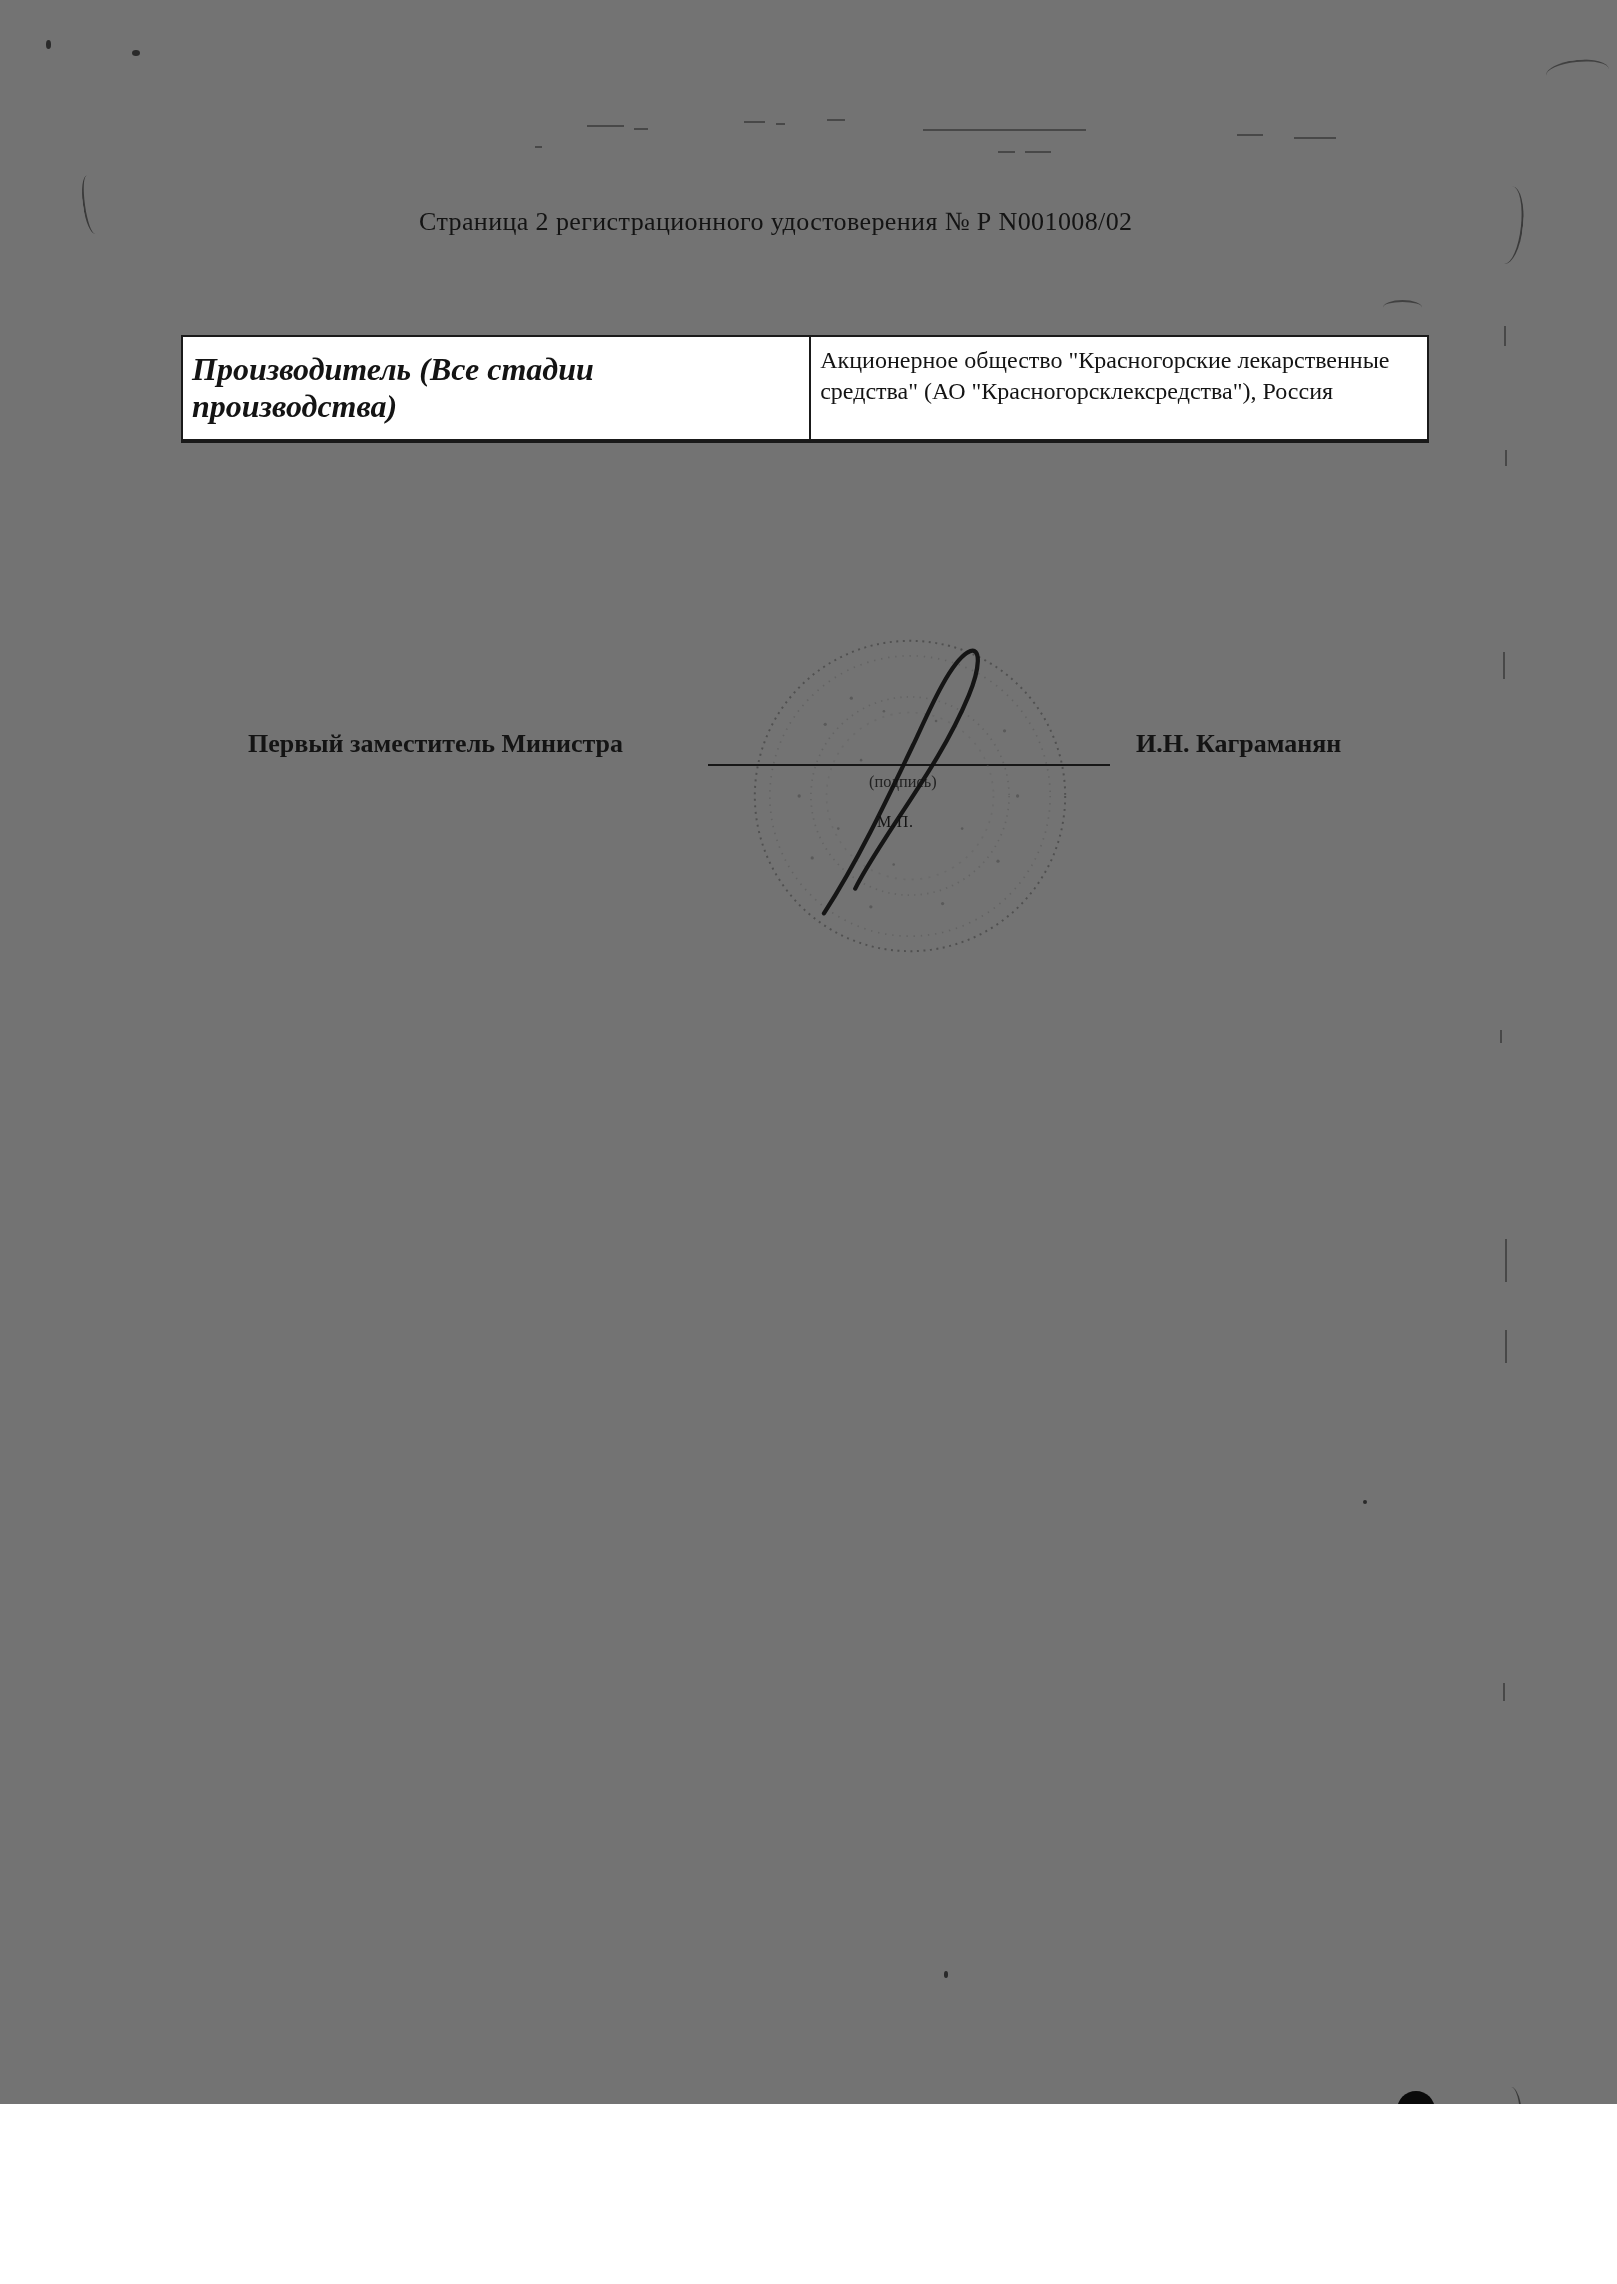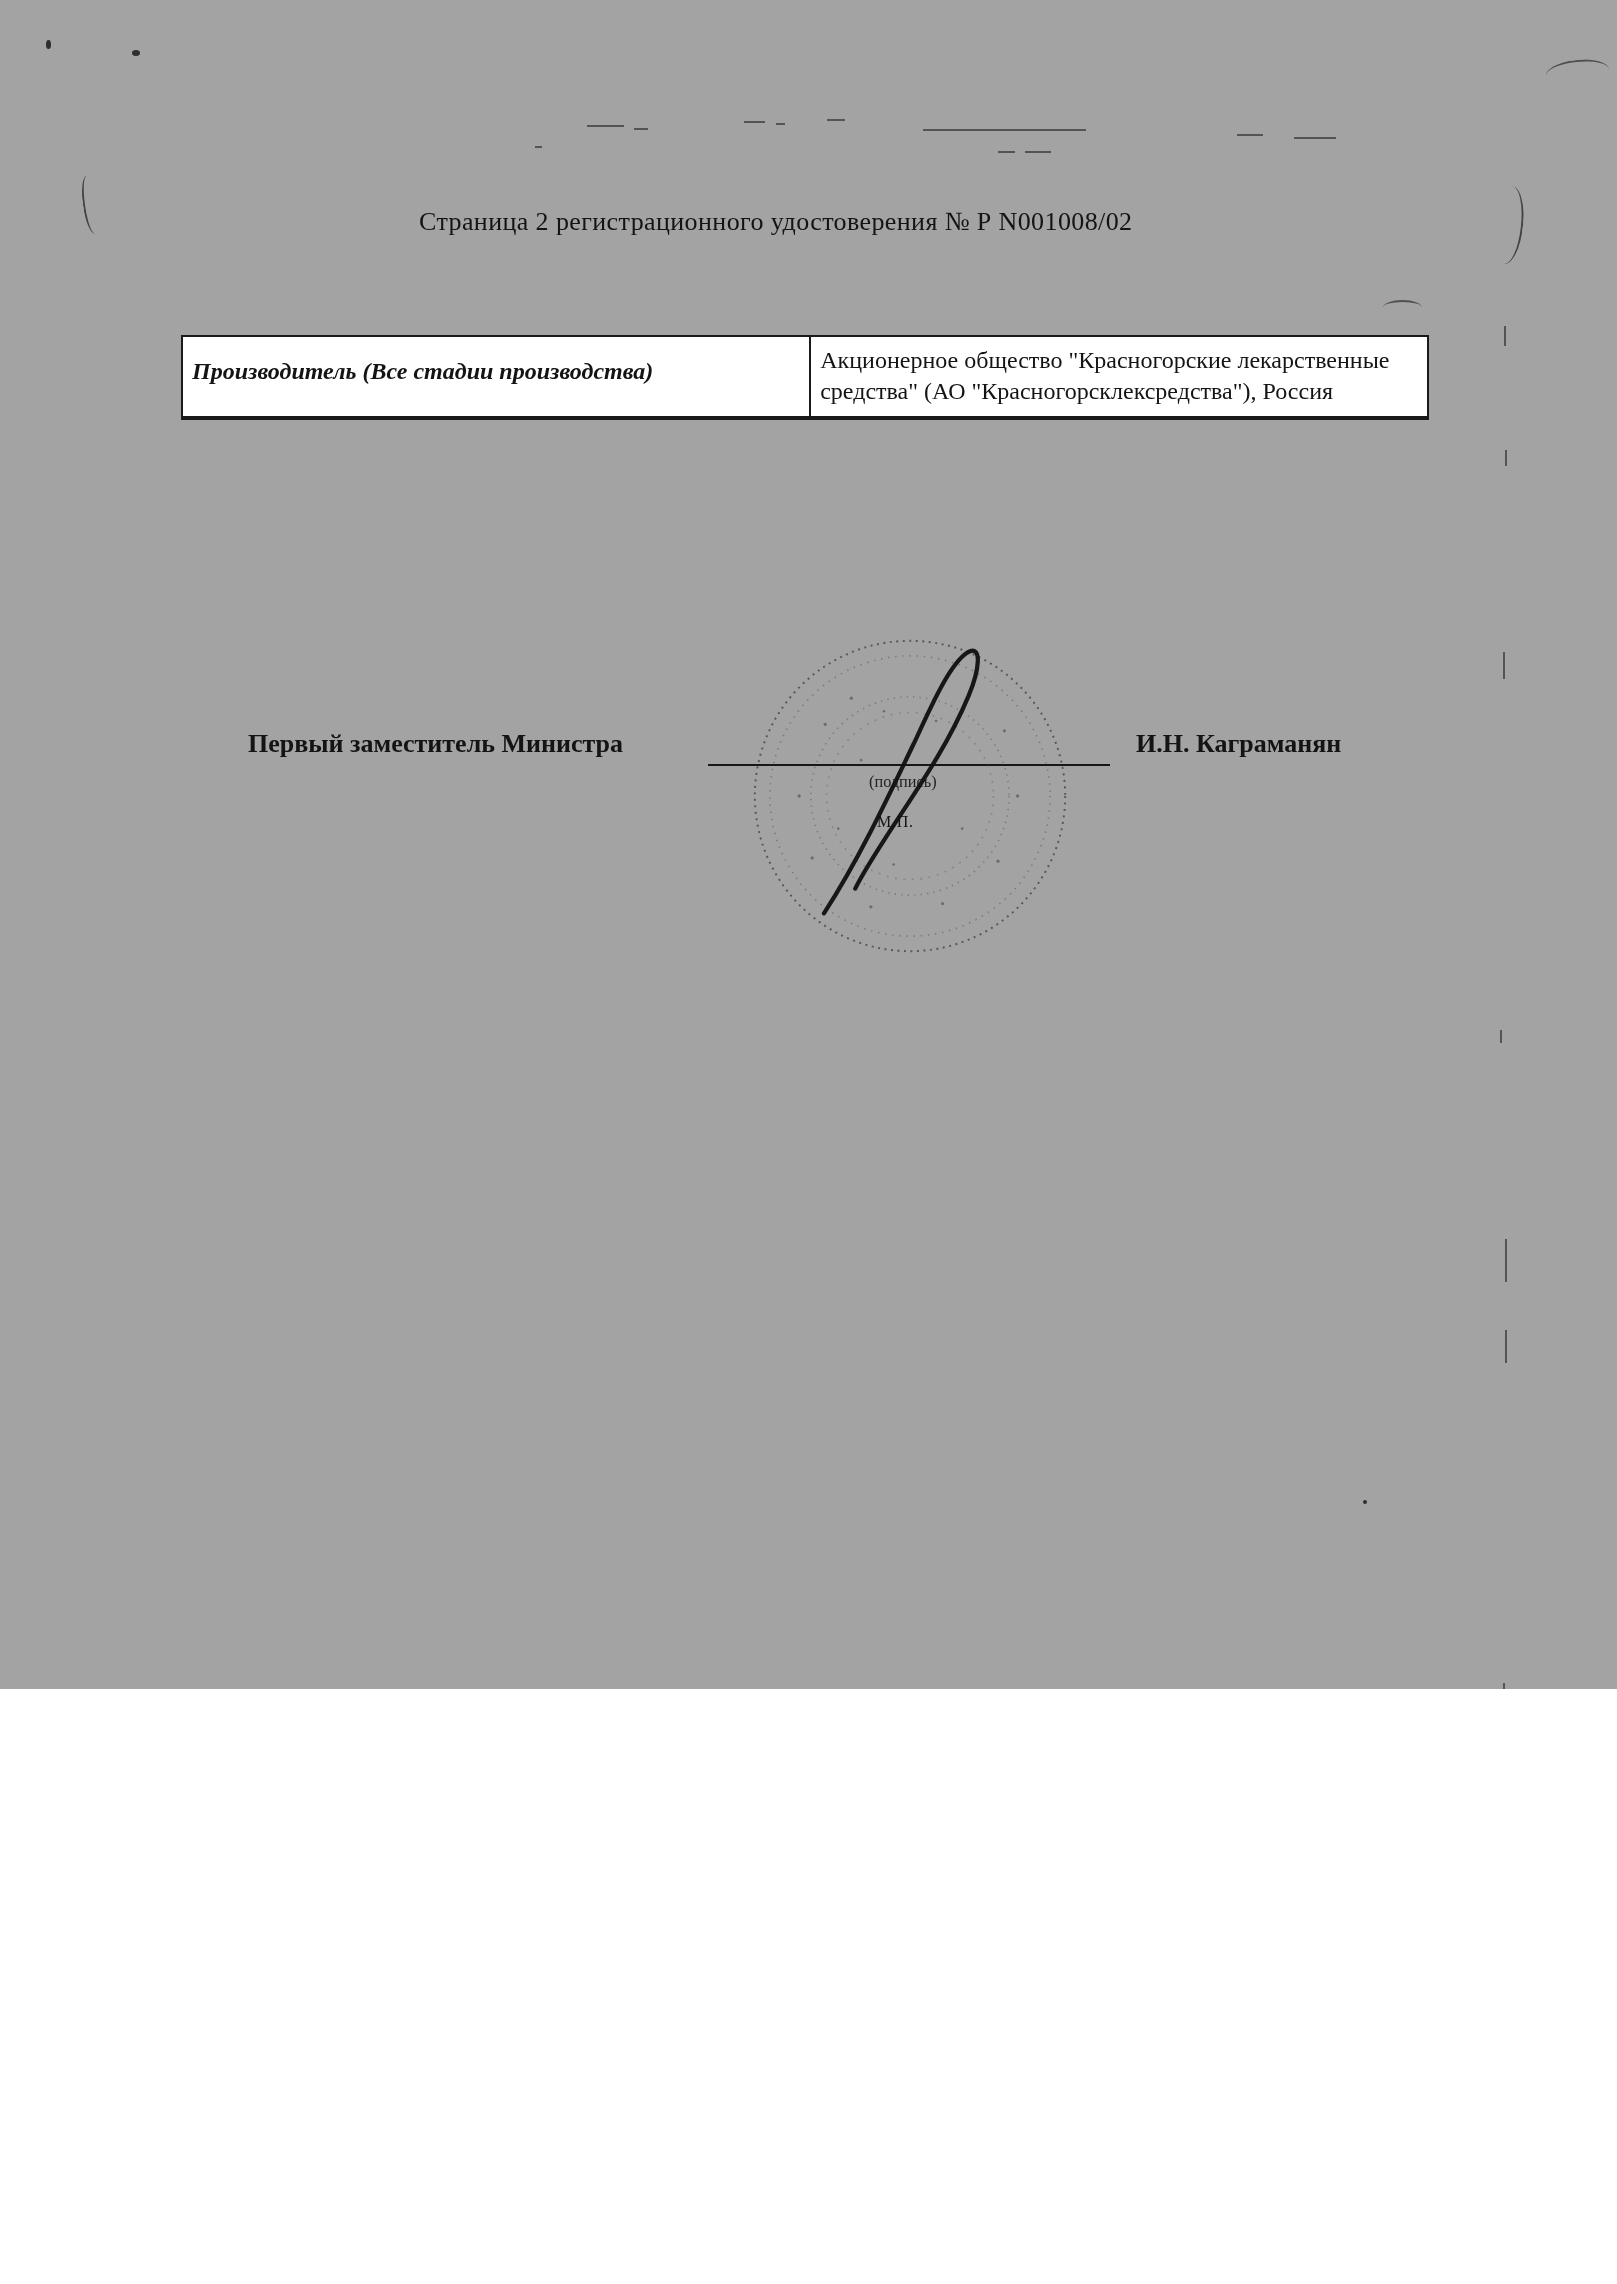--- a/index.html
+++ b/index.html
@@ -1,19 +1,19 @@
 <!DOCTYPE html>
 <html style="font-size:10.4px"><head>
 <meta charset="utf-8">
 <style>
   html,body { margin:0; padding:0; background:#ffffff; }
   .page {
     position:relative;
-    width:1617px; height:1689px;
-    background:#a3a3a3;
+    width:1617px; height:2104px;
+    background:#737373;
     font-family:"Liberation Serif", serif;
     color:#141414;
     overflow:hidden;
   }
 
   
   .header-line {
     position:absolute; left:419px; top:207px;
     font-size:26px; letter-spacing:0.4px; white-space:nowrap;
   }
@@ -25,21 +25,21 @@
   }
   .reg-caption {
     border-bottom:2px solid #1a1a1a;
     padding:7.8px 10.4px 10.4px 9px;
     font-weight:bold; font-size:25.4px; line-height:1.3;
   }
   .reg-row { display:flex; border-bottom:2px solid #1a1a1a; }
   .reg-cell-label {
     width:50.5%; box-sizing:border-box;
     border-right:2px solid #1a1a1a;
-    padding:21px 9px; font-weight:bold; font-style:italic; font-size:24px;
+    padding:14px 9px; font-weight:bold; font-style:italic; font-size:32px;
   }
   .reg-cell-value {
     flex:1; padding:7.8px 9px; font-size:24px; line-height:1.32;
   }
   .reg-address { padding:5.2px 9px 9px; font-weight:bold; font-size:24px; }
 
   
   .sig-title {
     position:absolute; left:248px; top:729px;
     font-weight:bold; font-size:26px; white-space:nowrap;

